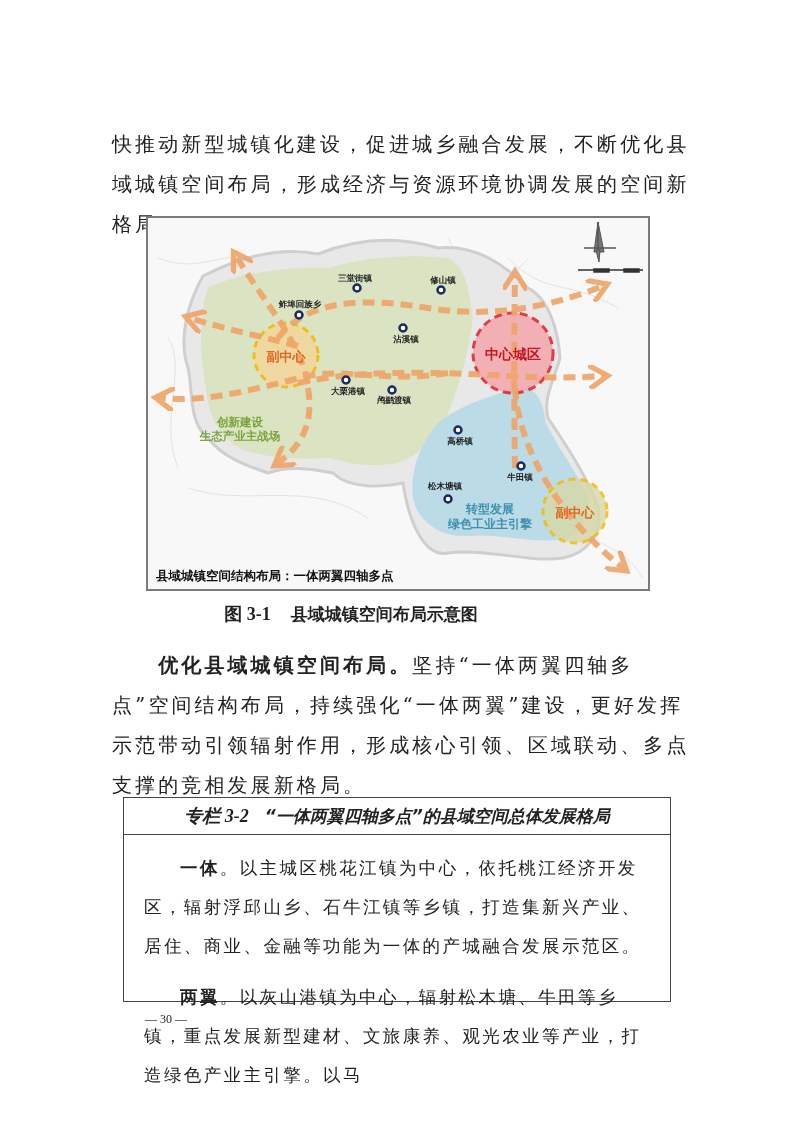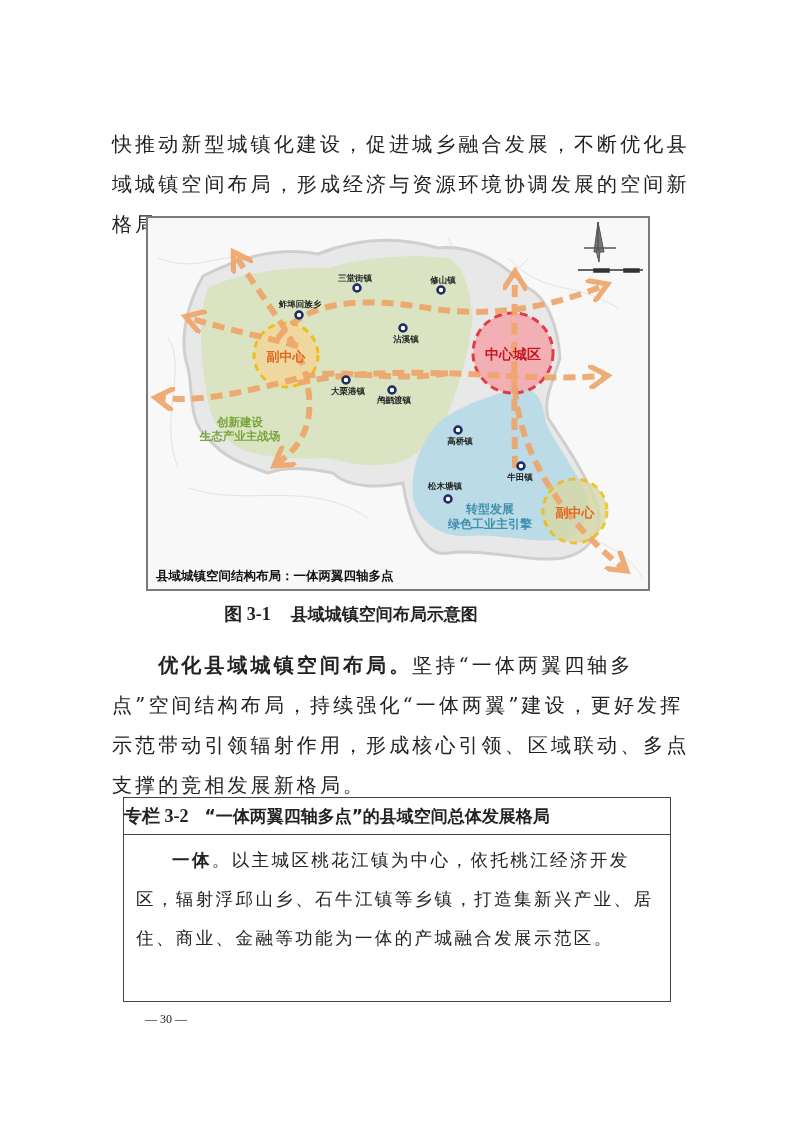--- a/index.html
+++ b/index.html
@@ -12,25 +12,25 @@
             border: 2px solid #7a7a7a; box-sizing: border-box; background: #f7f8f7; overflow: hidden; }
   .figure svg { position: absolute; left: 0; top: 0; }
   .caption { position: absolute; left: 0; width: 702px; top: 602px; text-align: center;
              font-family: "DejaVu Sans", "Liberation Sans", sans-serif; font-weight: bold; font-size: 17px; }
   .caption span { display: inline-block; }
   .caption .num { margin-right: 20px; font-family: "Liberation Serif", serif; font-size: 18px; }
   .p2 { top: 645px; text-indent: 0; }
   .p2 .lead { font-weight: bold; font-family: Liberation Sans, sans-serif; }
   .box { position: absolute; left: 123px; top: 797px; width: 548px; height: 205px;
          border: 1.5px solid #444; border-bottom: 1.5px solid #444; box-sizing: border-box; }
-  .box-title { height: 36px; line-height: 36px; border-bottom: 1.5px solid #444; 
-               font-family: "DejaVu Sans", "Liberation Sans", sans-serif; font-weight: bold; font-size: 17px; }
+  .box-title { height: 36px; line-height: 36px; border-bottom: 1.5px solid #444; text-align: center;
+               font-family: "DejaVu Sans", "Liberation Sans", sans-serif; font-weight: bold; font-size: 17px; font-style: italic; }
   .box-title .code { font-family: "Liberation Serif", serif; margin-right: 16px; font-size: 18px; }
   .box-body { padding: 2px 8px 0 8px; font-size: 17.5px; line-height: 39px; letter-spacing: 2.4px; }
-  .box-body p { margin: 4px; text-indent: 36px; }
+  .box-body p { margin: 12px; text-indent: 36px; }
   .box-body b { font-family: "DejaVu Sans", "Liberation Sans", sans-serif; }
   .page-no { position: absolute; left: 145px; top: 1012px; font-family: "Liberation Serif", serif; font-size: 12px; }
   .map-label { font-family: "DejaVu Sans", "Liberation Sans", sans-serif; }
 </style>
 </head>
 <body>
 
 <p class="para p1">快推动新型城镇化建设，促进城乡融合发展，不断优化县域城镇空间布局，形成经济与资源环境协调发展的空间新格局。</p>
 
 <div class="figure">
@@ -123,16 +123,17 @@
 </div>
 
 <p class="para p2">  <span class="lead">优化县域城镇空间布局。</span><span>坚持“一体两翼四轴多点”空间结构布局，持续强化“一体两翼”建设，更好发挥示范带动引领辐射作用，形成核心引领、区域联动、多点支撑的竞相发展新格局。</span></p>
 
 <div class="box">
   <div class="box-title">
     <span class="code">专栏 3-2</span><span>“一体两翼四轴多点”的县域空间总体发展格局</span>
   </div>
   <div class="box-body">
     <p><b>一体</b><span>。以主城区桃花江镇为中心，依托桃江经济开发区，辐射浮邱山乡、石牛江镇等乡镇，打造集新兴产业、居住、商业、金融等功能为一体的产城融合发展示范区。</span></p>
+    <p><b>两翼</b><span>。以灰山港镇为中心，辐射松木塘、牛田等乡镇，重点发展新型建材、文旅康养、观光农业等产业，打造绿色产业主引擎。以马</span></p>
   </div>
 </div>
 
 <div class="page-no">— 30 —</div>
 
 </body></html>

